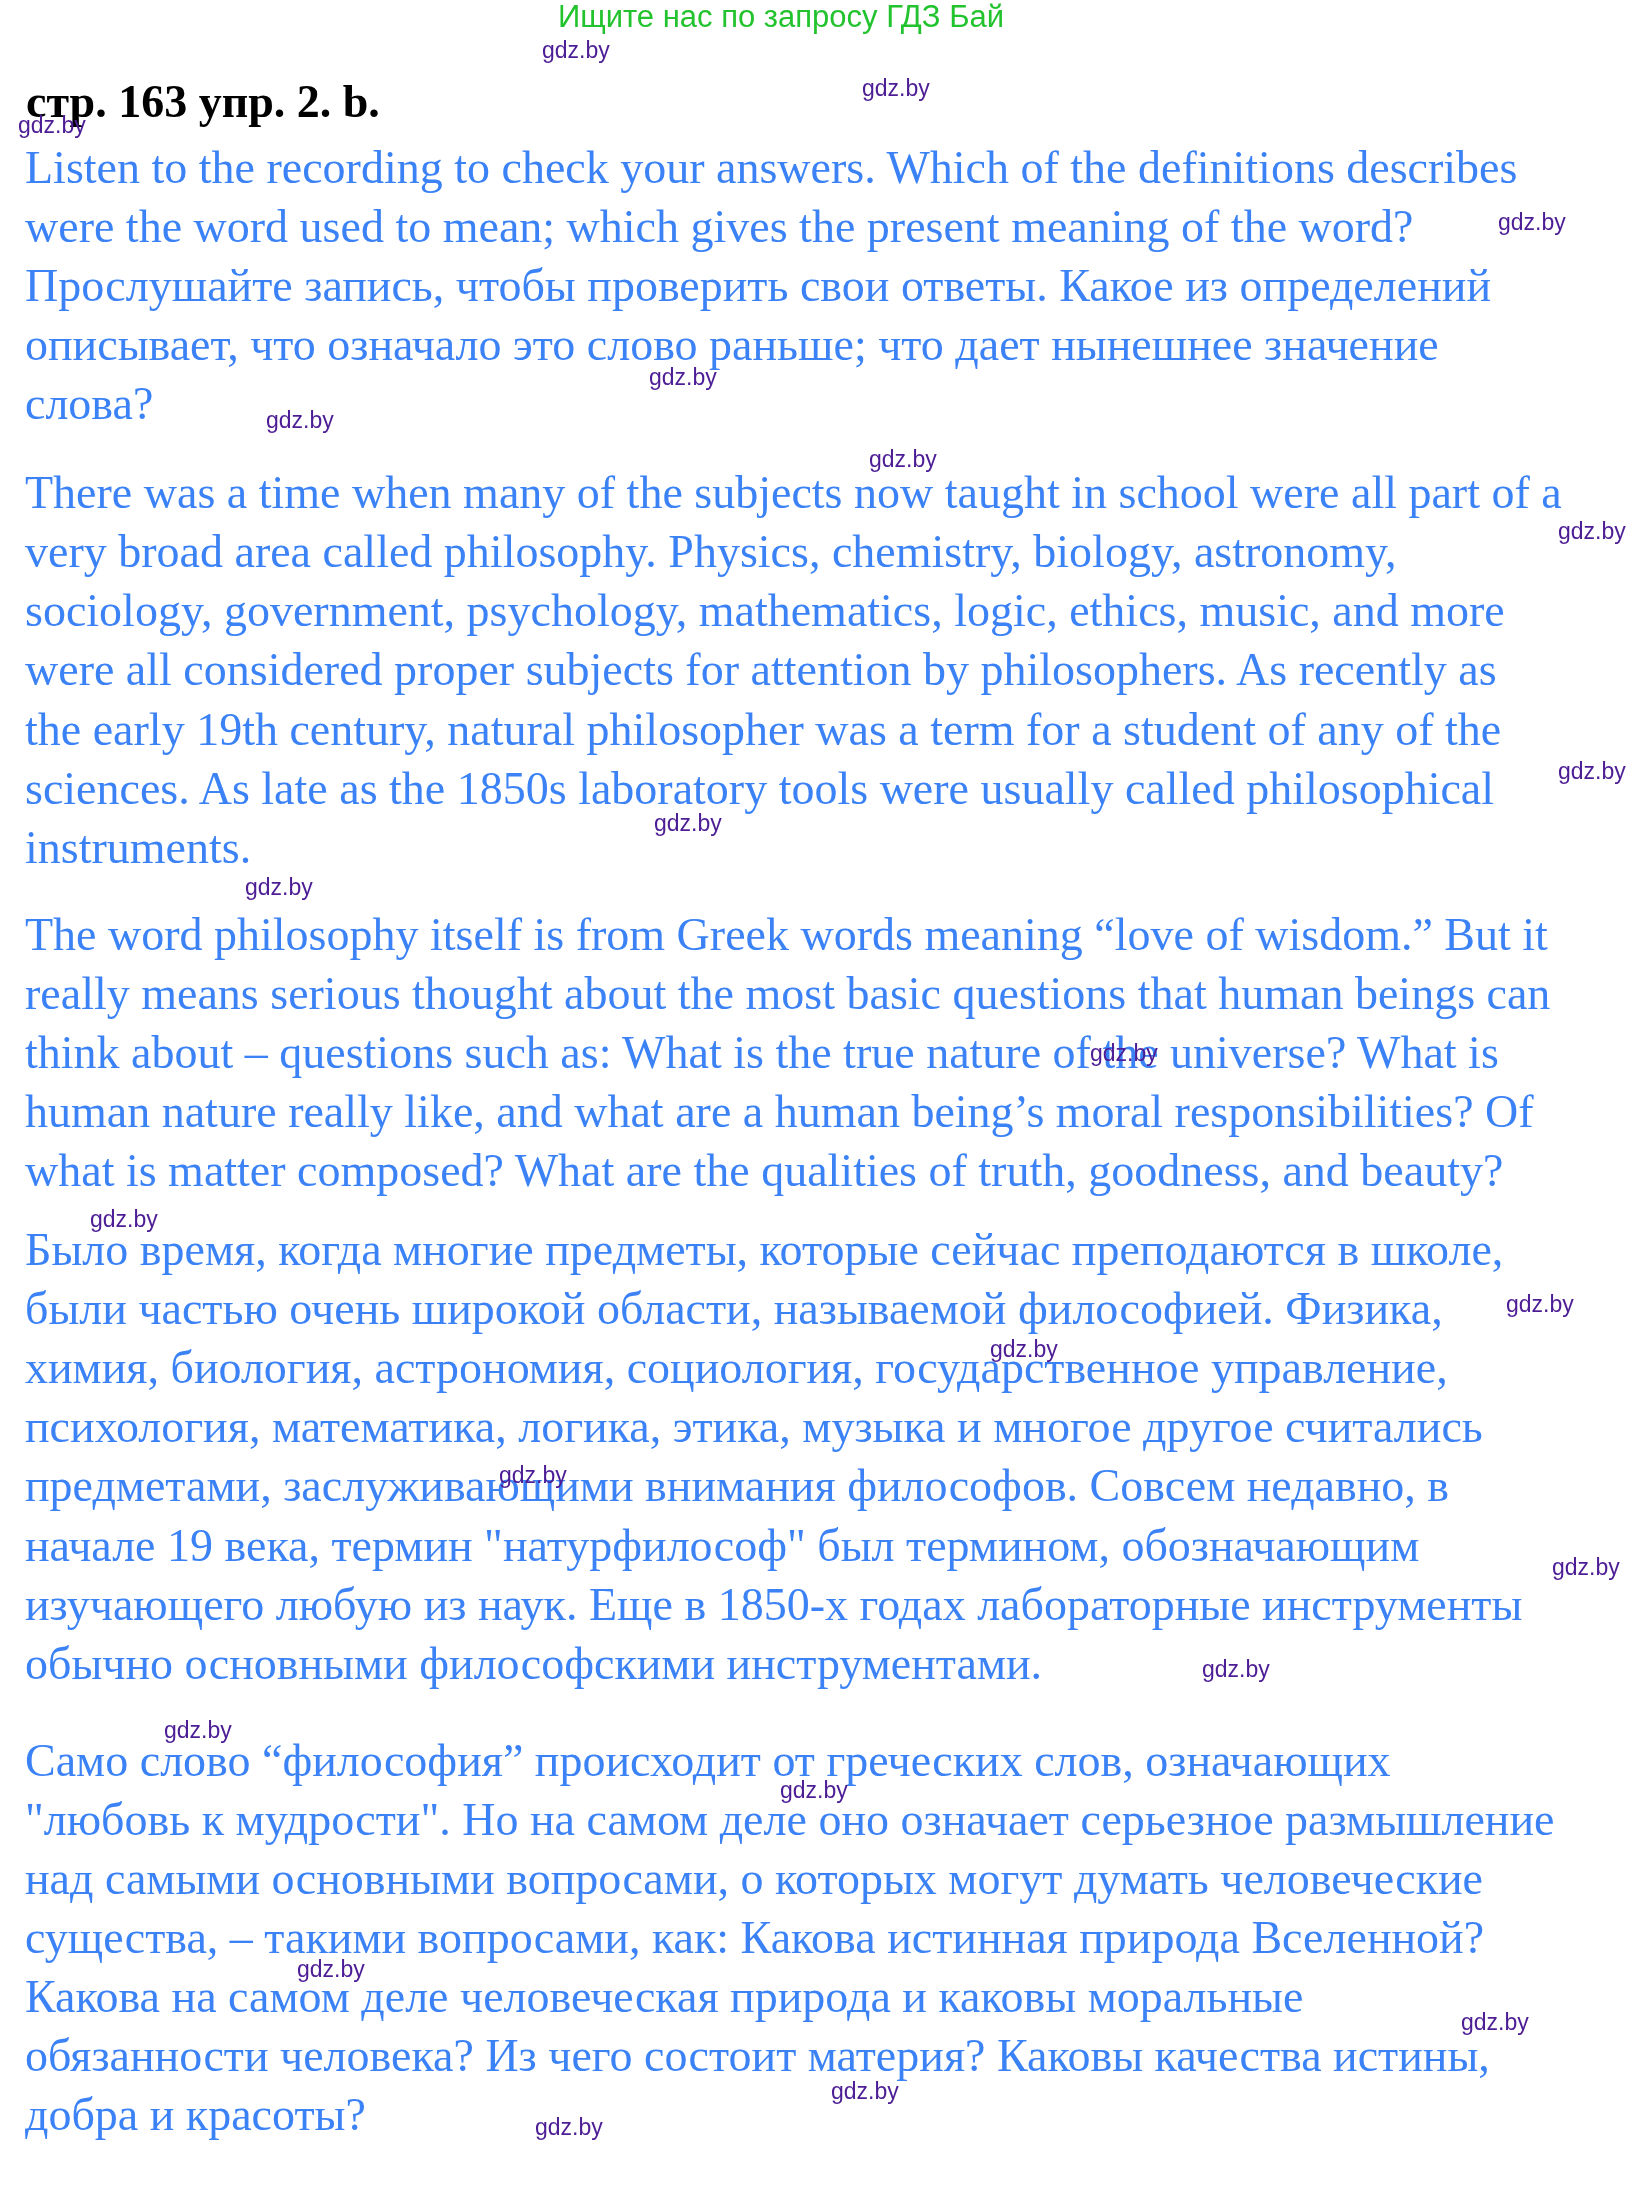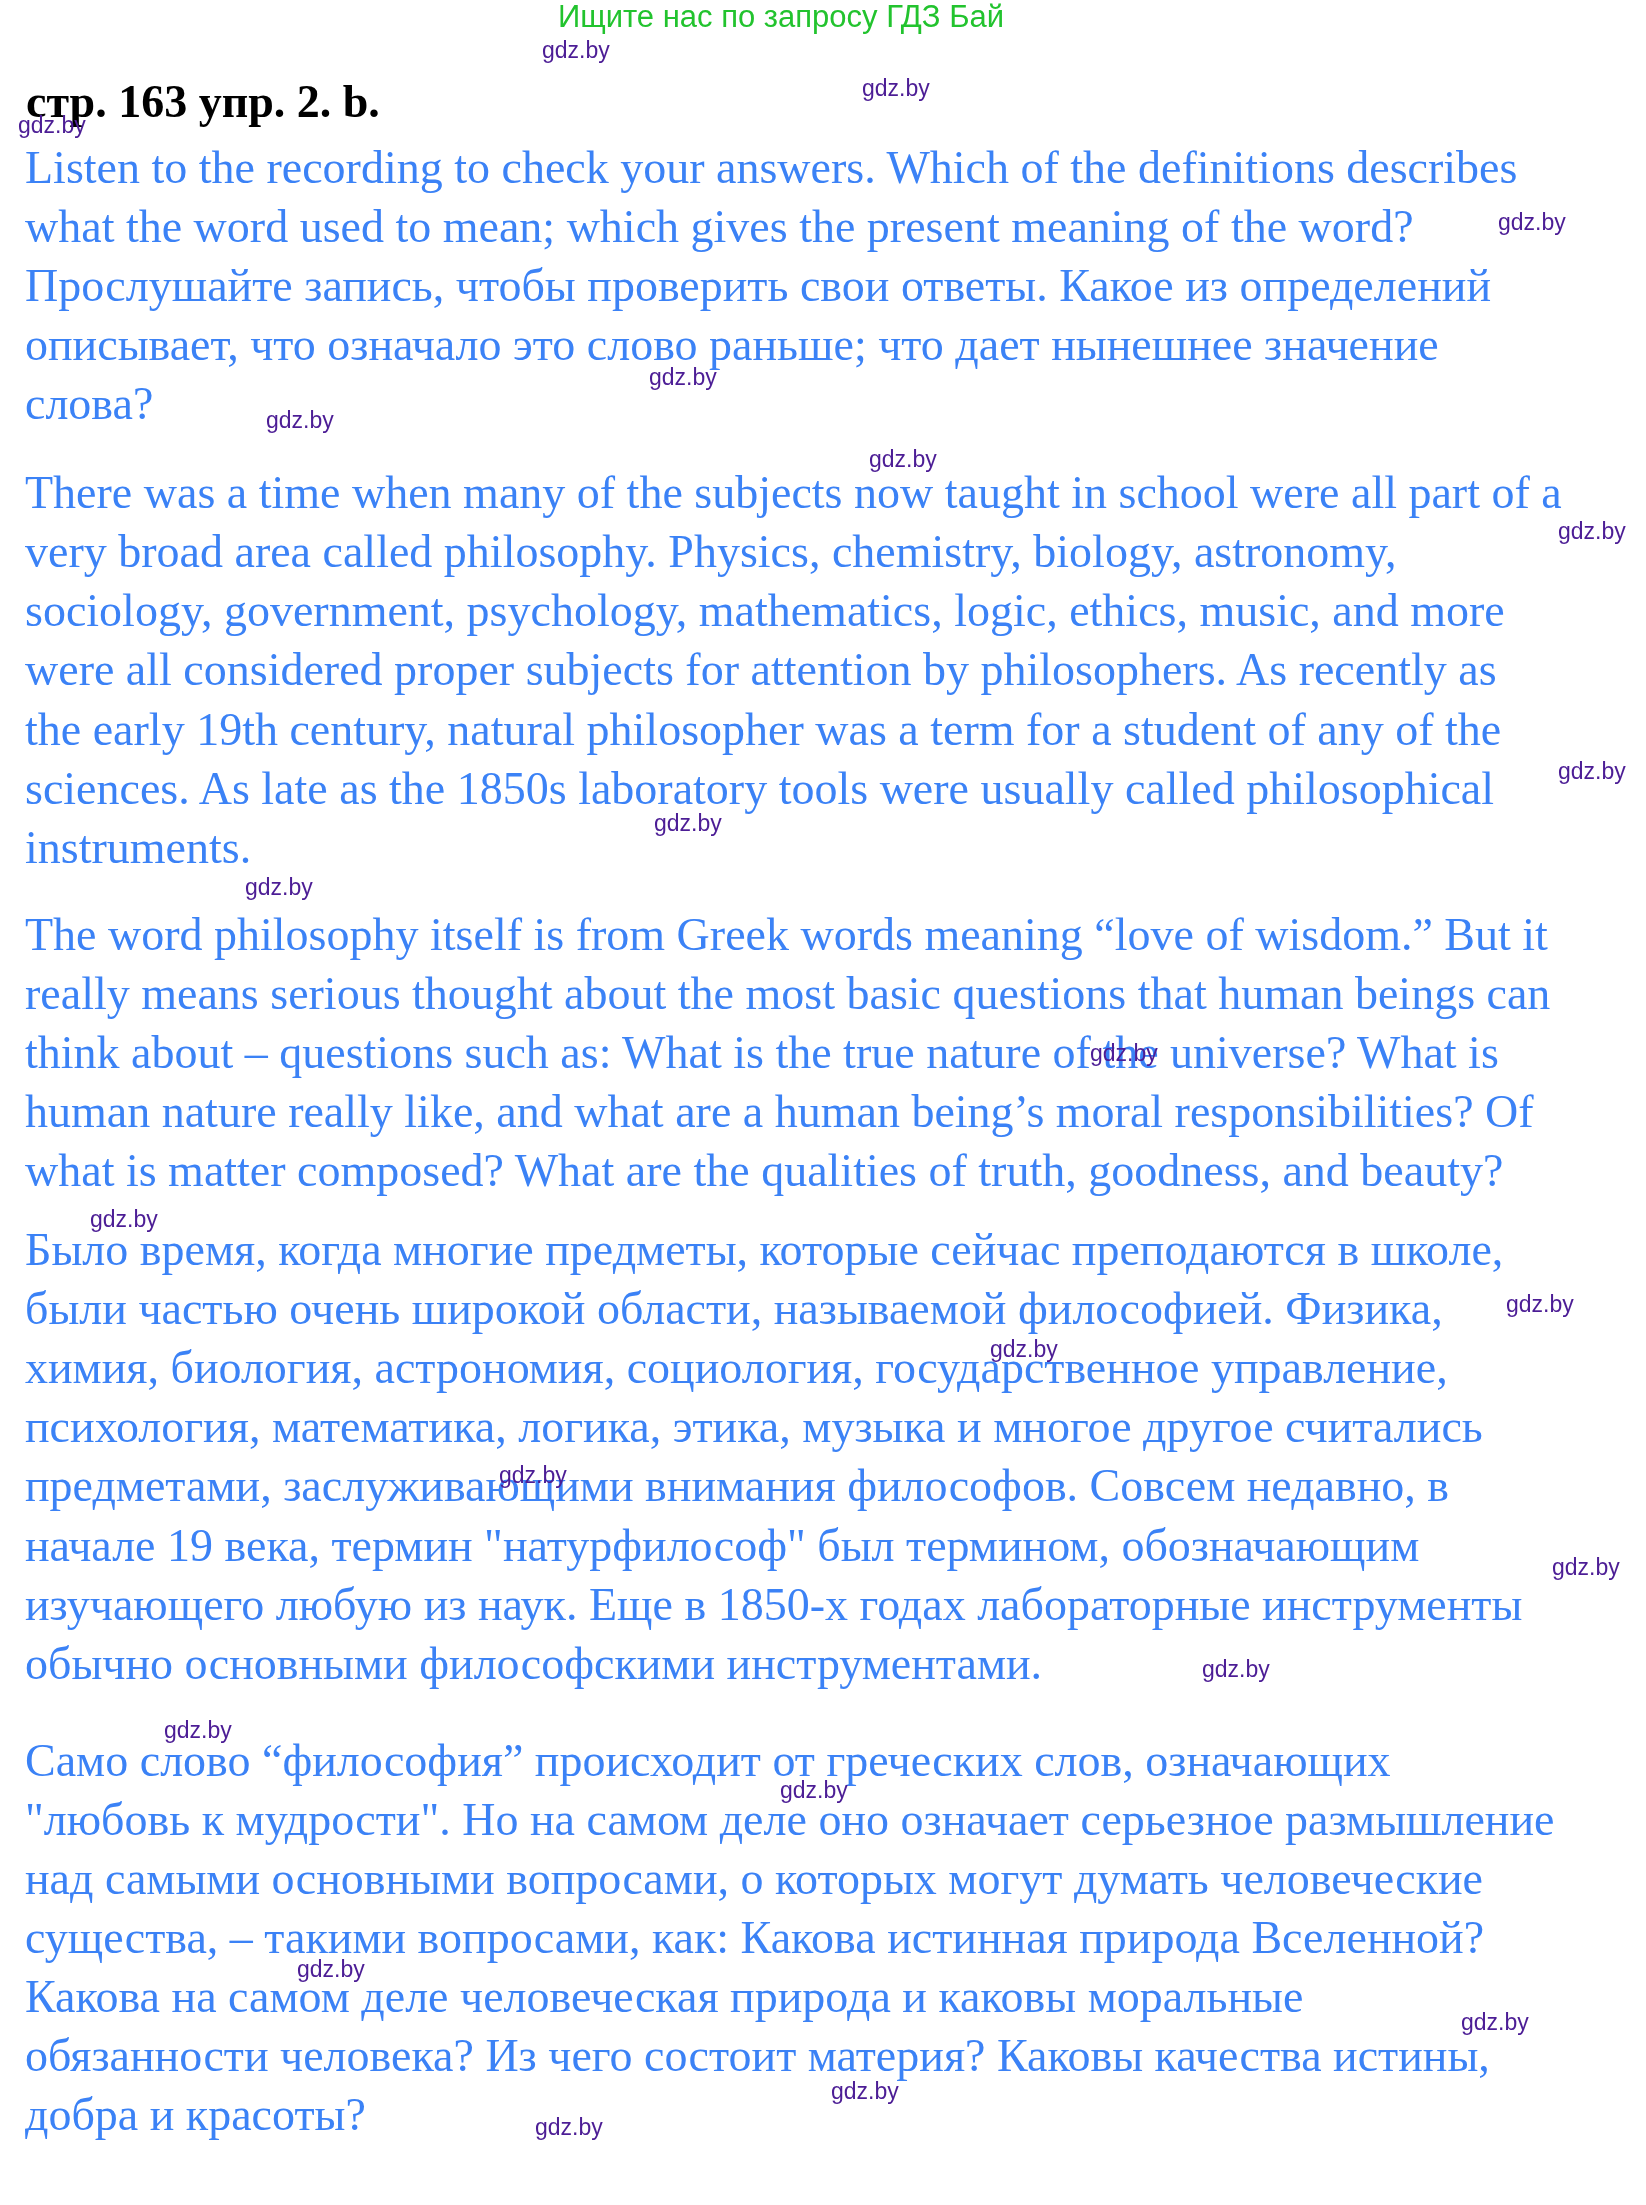--- a/index.html
+++ b/index.html
@@ -18,21 +18,21 @@
 </head>
 <body>
 
 <div class="banner">
   <span style="color:#22c32e">Ищите нас по запросу ГДЗ Бай</span>
 </div>
 
 <div class="title">стр. 163 упр. 2. b.</div>
 
 <div class="line" style="top:138px">Listen to the recording to check your answers. Which of the definitions describes</div>
-<div class="line" style="top:197px">what the word used to mean; which gives the present meaning of the word?</div>
+<div class="line" style="top:197px">were the word used to mean; which gives the present meaning of the word?</div>
 <div class="line" style="top:256px">Прослушайте запись, чтобы проверить свои ответы. Какое из определений</div>
 <div class="line" style="top:315px">описывает, что означало это слово раньше; что дает нынешнее значение</div>
 <div class="line" style="top:374px">слова?</div>
 
 <div class="line" style="top:463px">There was a time when many of the subjects now taught in school were all part of a</div>
 <div class="line" style="top:522px">very broad area called philosophy. Physics, chemistry, biology, astronomy,</div>
 <div class="line" style="top:581px">sociology, government, psychology, mathematics, logic, ethics, music, and more</div>
 <div class="line" style="top:640px">were all considered proper subjects for attention by philosophers. As recently as</div>
 <div class="line" style="top:700px">the early 19th century, natural philosopher was a term for a student of any of the</div>
 <div class="line" style="top:759px">sciences. As late as the 1850s laboratory tools were usually called philosophical</div>

